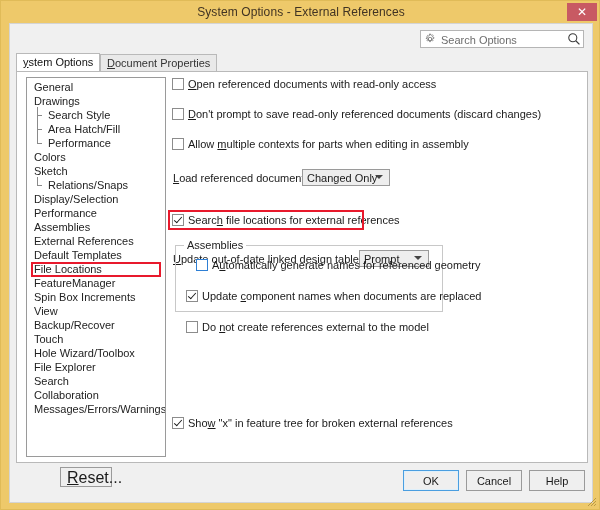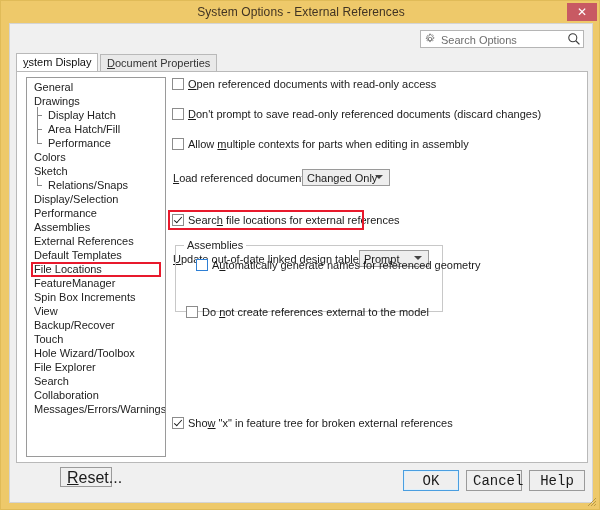--- a/index.html
+++ b/index.html
@@ -294,22 +294,22 @@
     left: 0; bottom: 0;
     width: 582px; height: 40px;
   }
   .dlg-button {
     position: absolute;
     top: 8px;
     width: 56px; height: 21px;
     background: #efefef;
     border: 1px solid #9a9a9a;
     box-sizing: border-box;
-    font-family: Liberation Mono, monospace;
-    font-size: 14px;
+    font-family: Liberation Sans, sans-serif;
+    font-size: 11px;
     color: #1a1a1a;
     cursor: pointer;
   }
   .dlg-button.default {
     border: 1px solid #4a9ee0;
     box-shadow: inset 0 0 0 1px #dff0fb;
   }
   #resize-grip {
     position: absolute;
     right: 2px; bottom: 2px;
@@ -335,34 +335,34 @@
       </svg>
       <input id="search-input" type="text" placeholder="Search Options" style="">
       <svg id="search-magnifier-icon" viewBox="0 0 16 16">
         <circle cx="6.6" cy="6.6" r="4.6" fill="none" stroke="#3c3c3c" stroke-width="1.2"></circle>
         <line x1="10" y1="10" x2="14.2" y2="14.2" stroke="#3c3c3c" stroke-width="1.4"></line>
       </svg>
     </div>
 
     <div id="tabstrip">
       <div class="tab active" style="left:0px;top:-1px;">
-        <span class="acc">y</span><span>stem Display</span>
+        <span class="acc">y</span><span>stem Options</span>
       </div>
       <div class="tab inactive" style="left:84px;">
         <span class="acc">D</span><span>ocument Properties</span>
       </div>
     </div>
 
     <div id="panel">
 
       <div id="tree">
         <div style="padding-top:2px;">
           <div class="tree-item root">General</div>
           <div class="tree-item root">Drawings</div>
-          <div class="tree-item indent"><span class="tconn mid"></span><span>Display Hatch</span></div>
+          <div class="tree-item indent"><span class="tconn mid"></span><span>Search Style</span></div>
           <div class="tree-item indent"><span class="tconn mid"></span><span>Area Hatch/Fill</span></div>
           <div class="tree-item indent"><span class="tconn last"></span><span>Performance</span></div>
           <div class="tree-item root">Colors</div>
           <div class="tree-item root">Sketch</div>
           <div class="tree-item indent"><span class="tconn last"></span><span>Relations/Snaps</span></div>
           <div class="tree-item root">Display/Selection</div>
           <div class="tree-item root">Performance</div>
           <div class="tree-item root">Assemblies</div>
           <div class="tree-item root">External References</div>
           <div class="tree-item root">Default Templates</div>
@@ -425,20 +425,24 @@
         </div>
 
         <div id="assemblies-group">
           <div id="assemblies-legend">Assemblies</div>
 
           <div class="row" style="top:12px;left:20px;">
             <span class="cb hover"></span>
             <span class="cb-label">A<span class="acc">u</span>tomatically generate names for referenced geometry</span>
           </div>
 
+          <div class="row" style="top:28px;left:10px;">
+            <span class="cb checked"></span>
+            <span class="cb-label">Update <span class="acc">c</span>omponent names when documents are replaced</span>
+          </div>
 
           <div class="row" style="top:44px;left:10px;">
             <span class="cb"></span>
             <span class="cb-label">Do <span class="acc">n</span>ot create references external to the model</span>
           </div>
         </div>
 
         <div class="row" style="top:243px;">
           <span class="cb checked"></span>
           <span class="cb-label">Sho<span class="acc">w</span> "x" in feature tree for broken external references</span>

